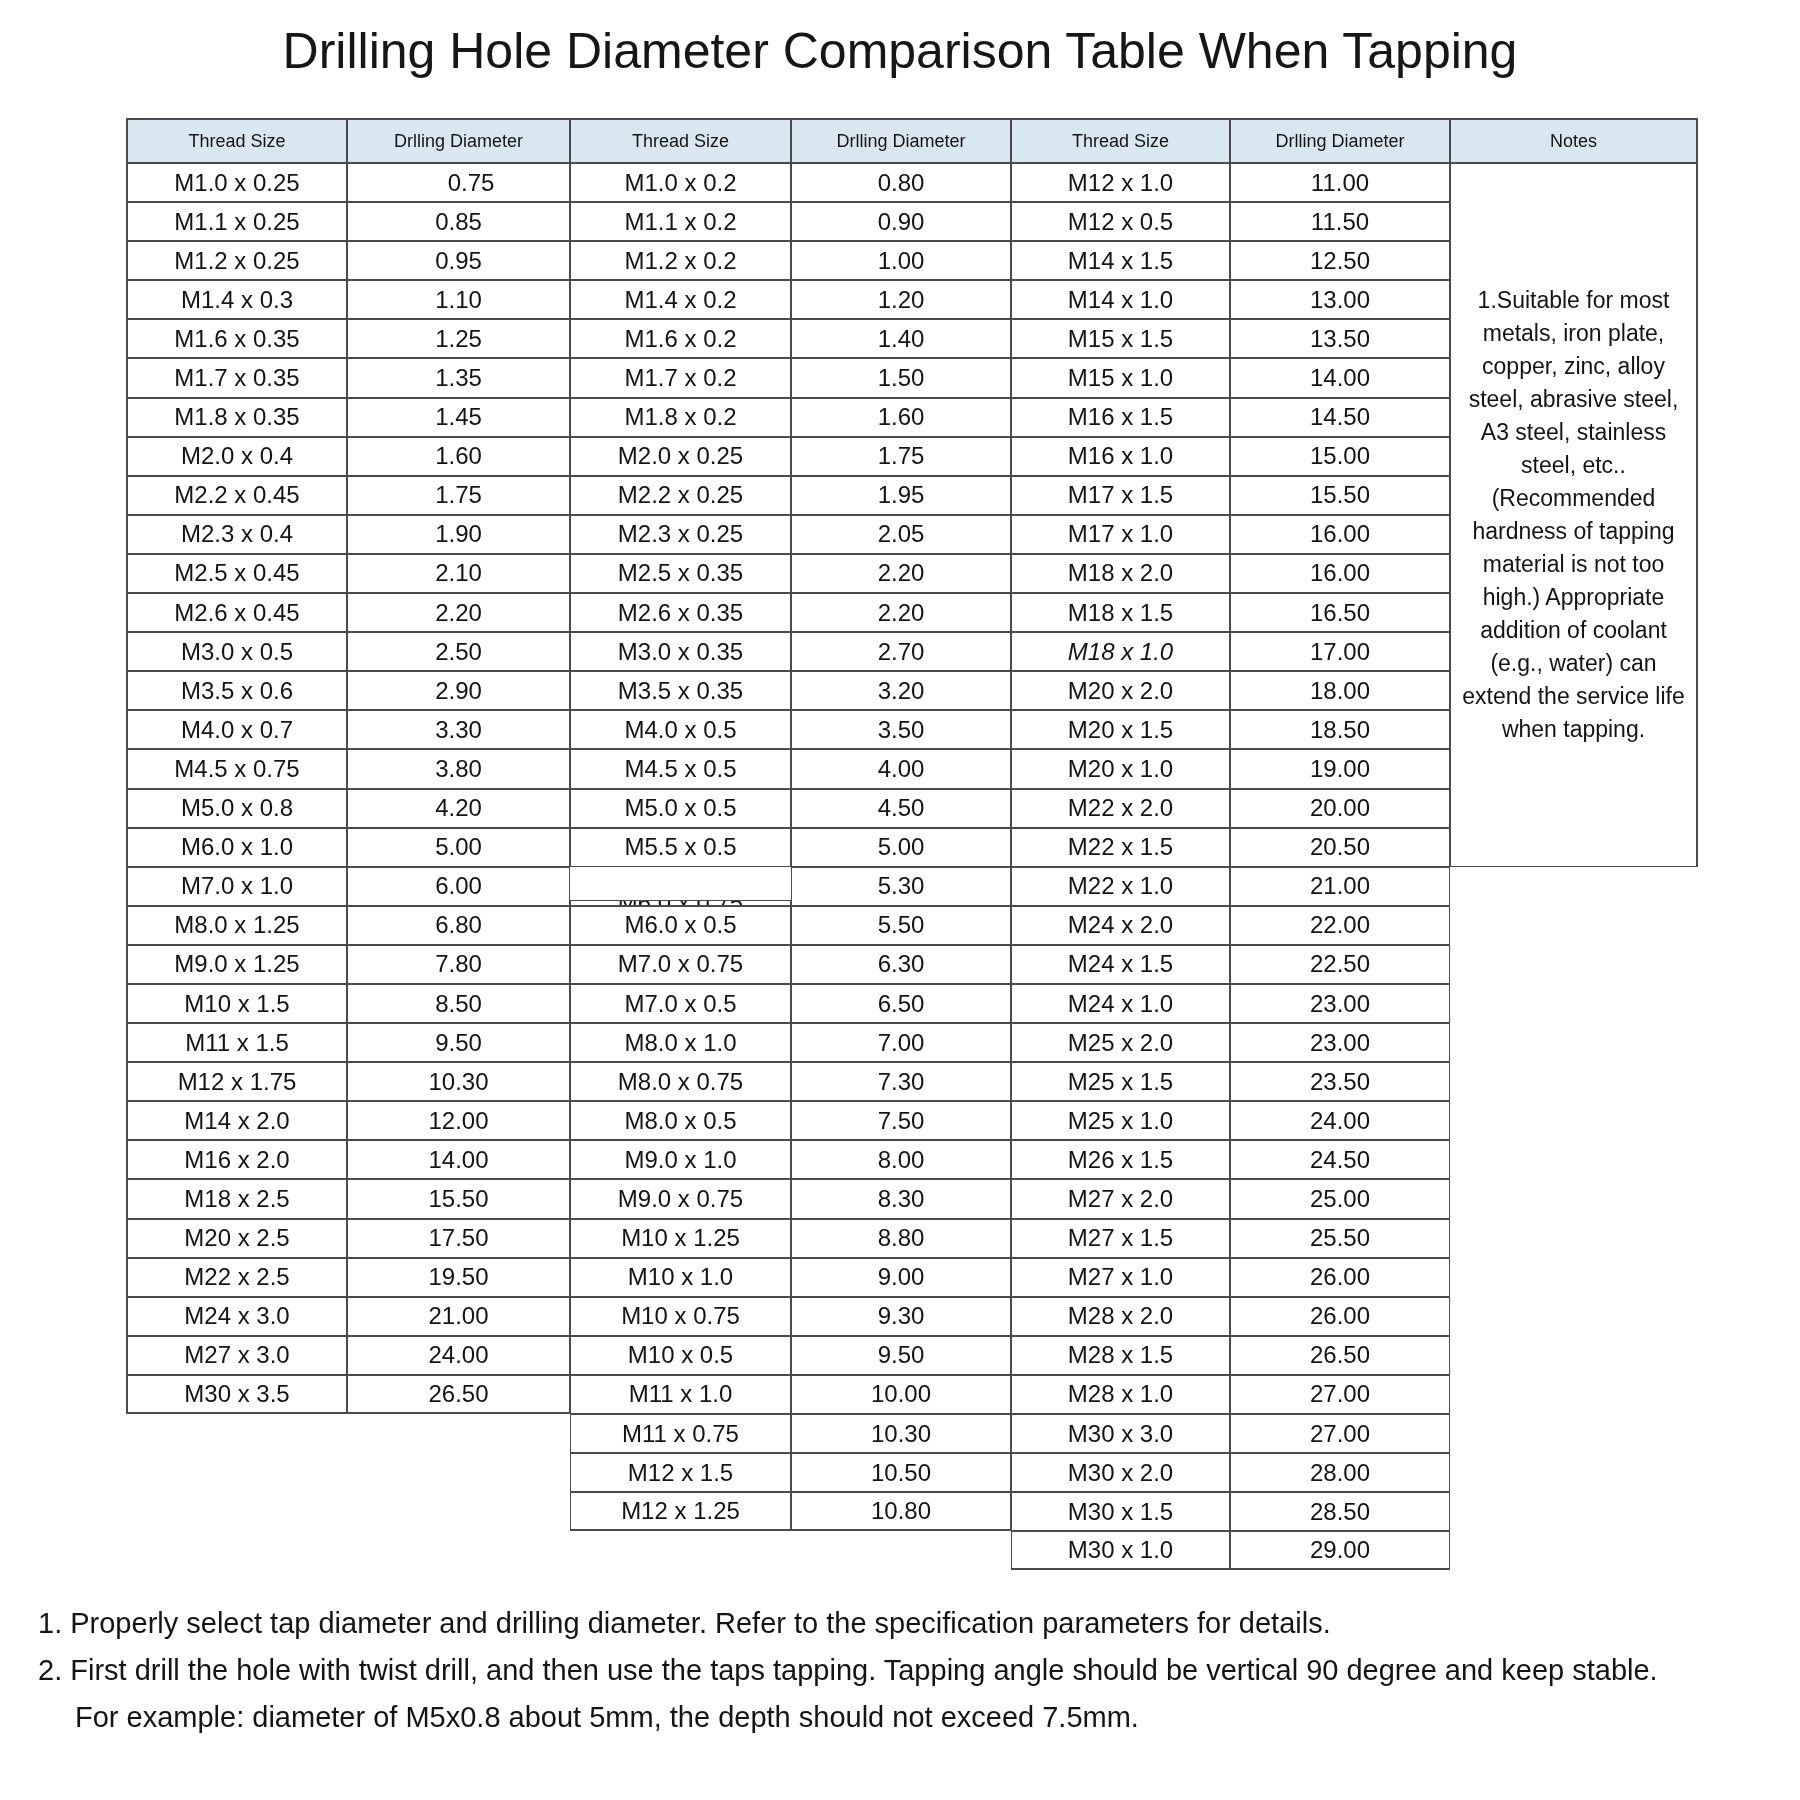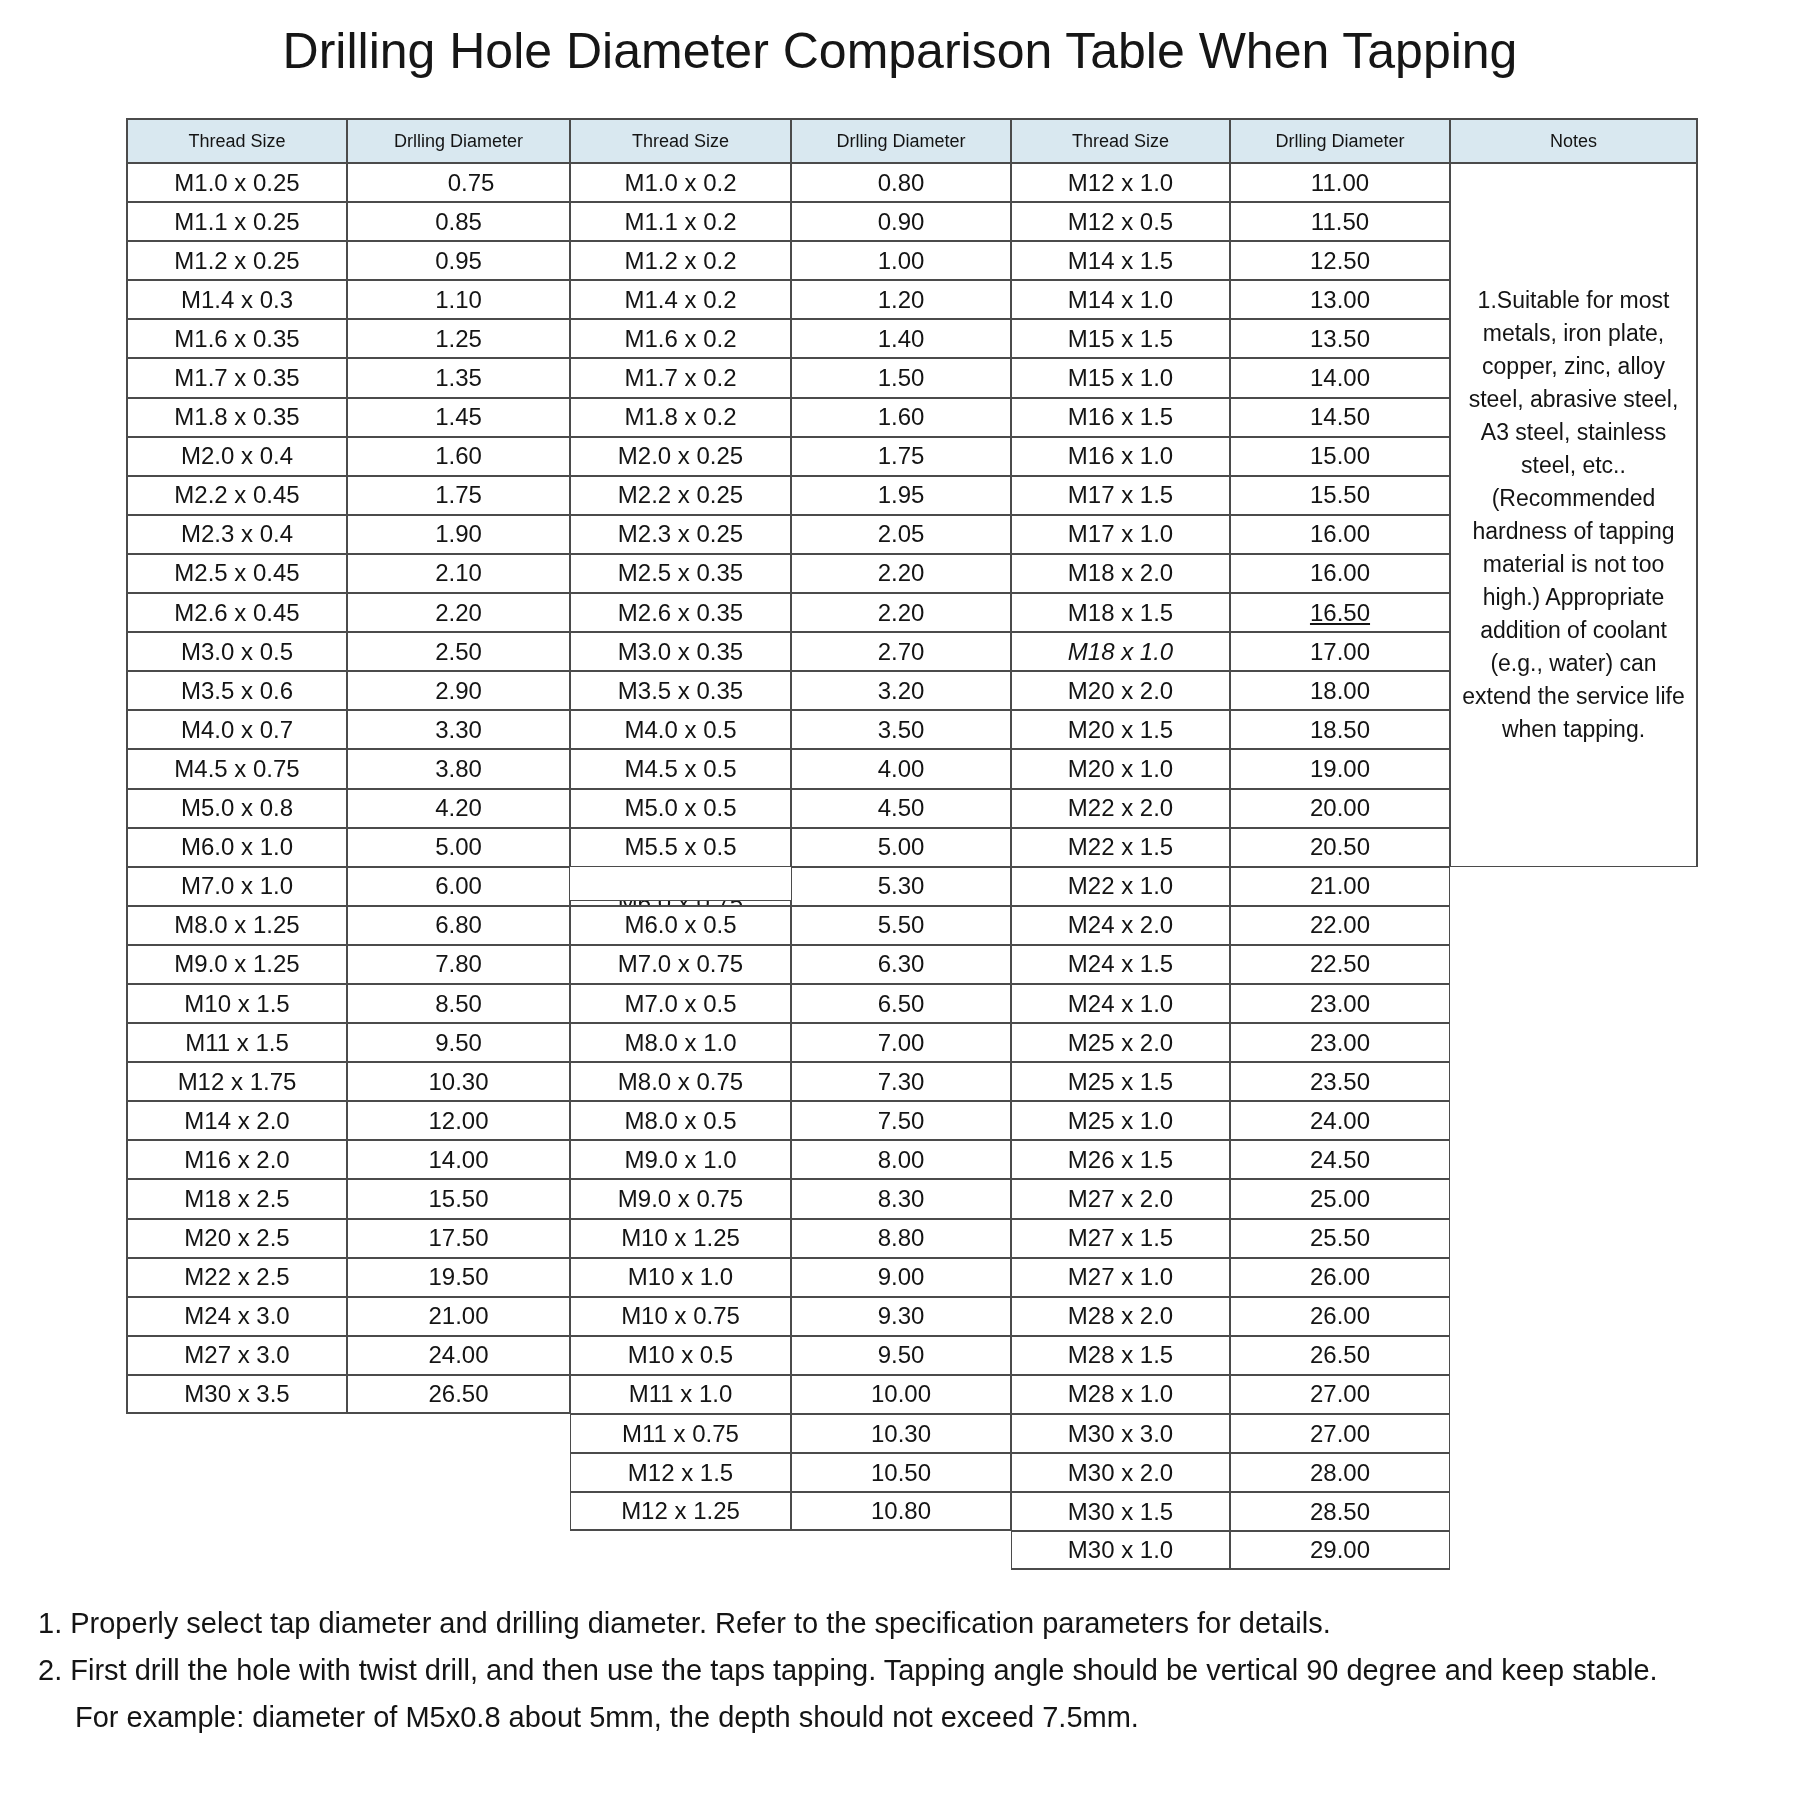--- a/index.html
+++ b/index.html
@@ -204,21 +204,21 @@
     <div class="cell" style="grid-area: 8 / 6;">14.50</div>
     <div class="cell" style="grid-area: 9 / 5;">M16 x 1.0</div>
     <div class="cell" style="grid-area: 9 / 6;">15.00</div>
     <div class="cell" style="grid-area: 10 / 5;">M17 x 1.5</div>
     <div class="cell" style="grid-area: 10 / 6;">15.50</div>
     <div class="cell" style="grid-area: 11 / 5;">M17 x 1.0</div>
     <div class="cell" style="grid-area: 11 / 6;">16.00</div>
     <div class="cell" style="grid-area: 12 / 5;">M18 x 2.0</div>
     <div class="cell" style="grid-area: 12 / 6;">16.00</div>
     <div class="cell" style="grid-area: 13 / 5;">M18 x 1.5</div>
-    <div class="cell" style="grid-area: 13 / 6; text-decoration: underline;">16.50</div>
+    <div class="cell" style="grid-area: 13 / 6;">16.50</div>
     <div class="cell" style="grid-area: 14 / 5; font-style: italic;">M18 x 1.0</div>
     <div class="cell" style="grid-area: 14 / 6;">17.00</div>
     <div class="cell" style="grid-area: 15 / 5;">M20 x 2.0</div>
     <div class="cell" style="grid-area: 15 / 6;">18.00</div>
     <div class="cell" style="grid-area: 16 / 5;">M20 x 1.5</div>
     <div class="cell" style="grid-area: 16 / 6;">18.50</div>
     <div class="cell" style="grid-area: 17 / 5;">M20 x 1.0</div>
     <div class="cell" style="grid-area: 17 / 6;">19.00</div>
     <div class="cell" style="grid-area: 18 / 5;">M22 x 2.0</div>
     <div class="cell" style="grid-area: 18 / 6;">20.00</div>

